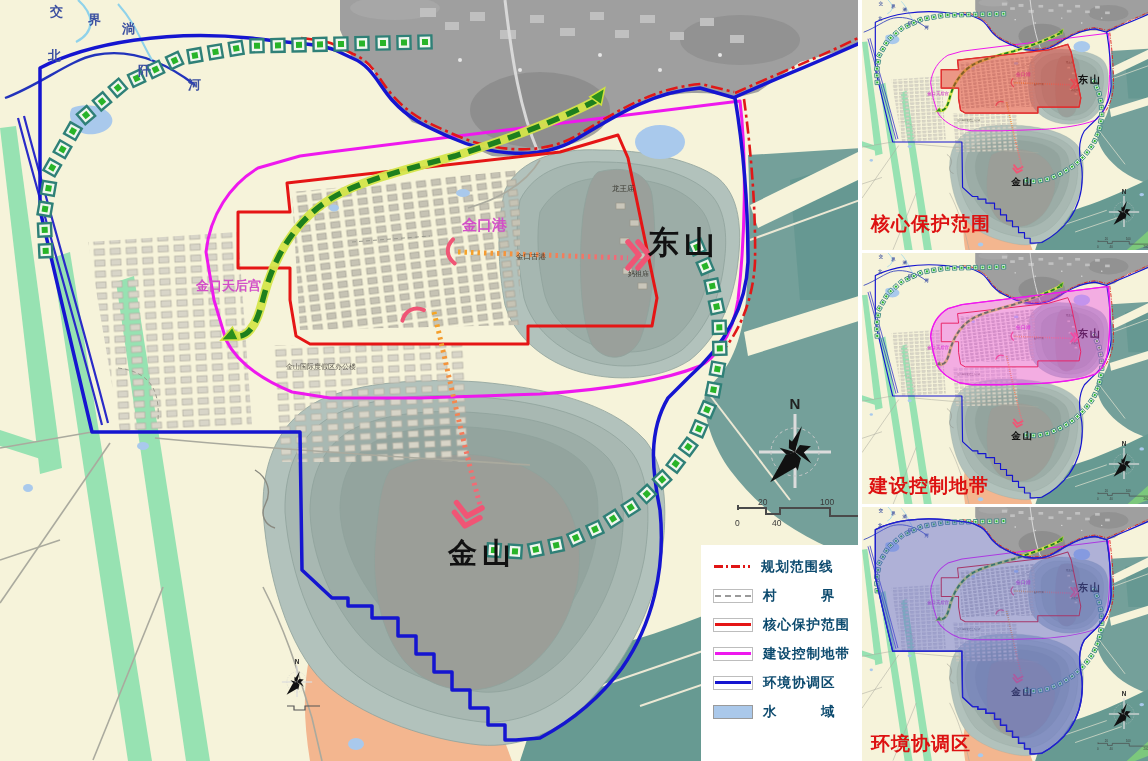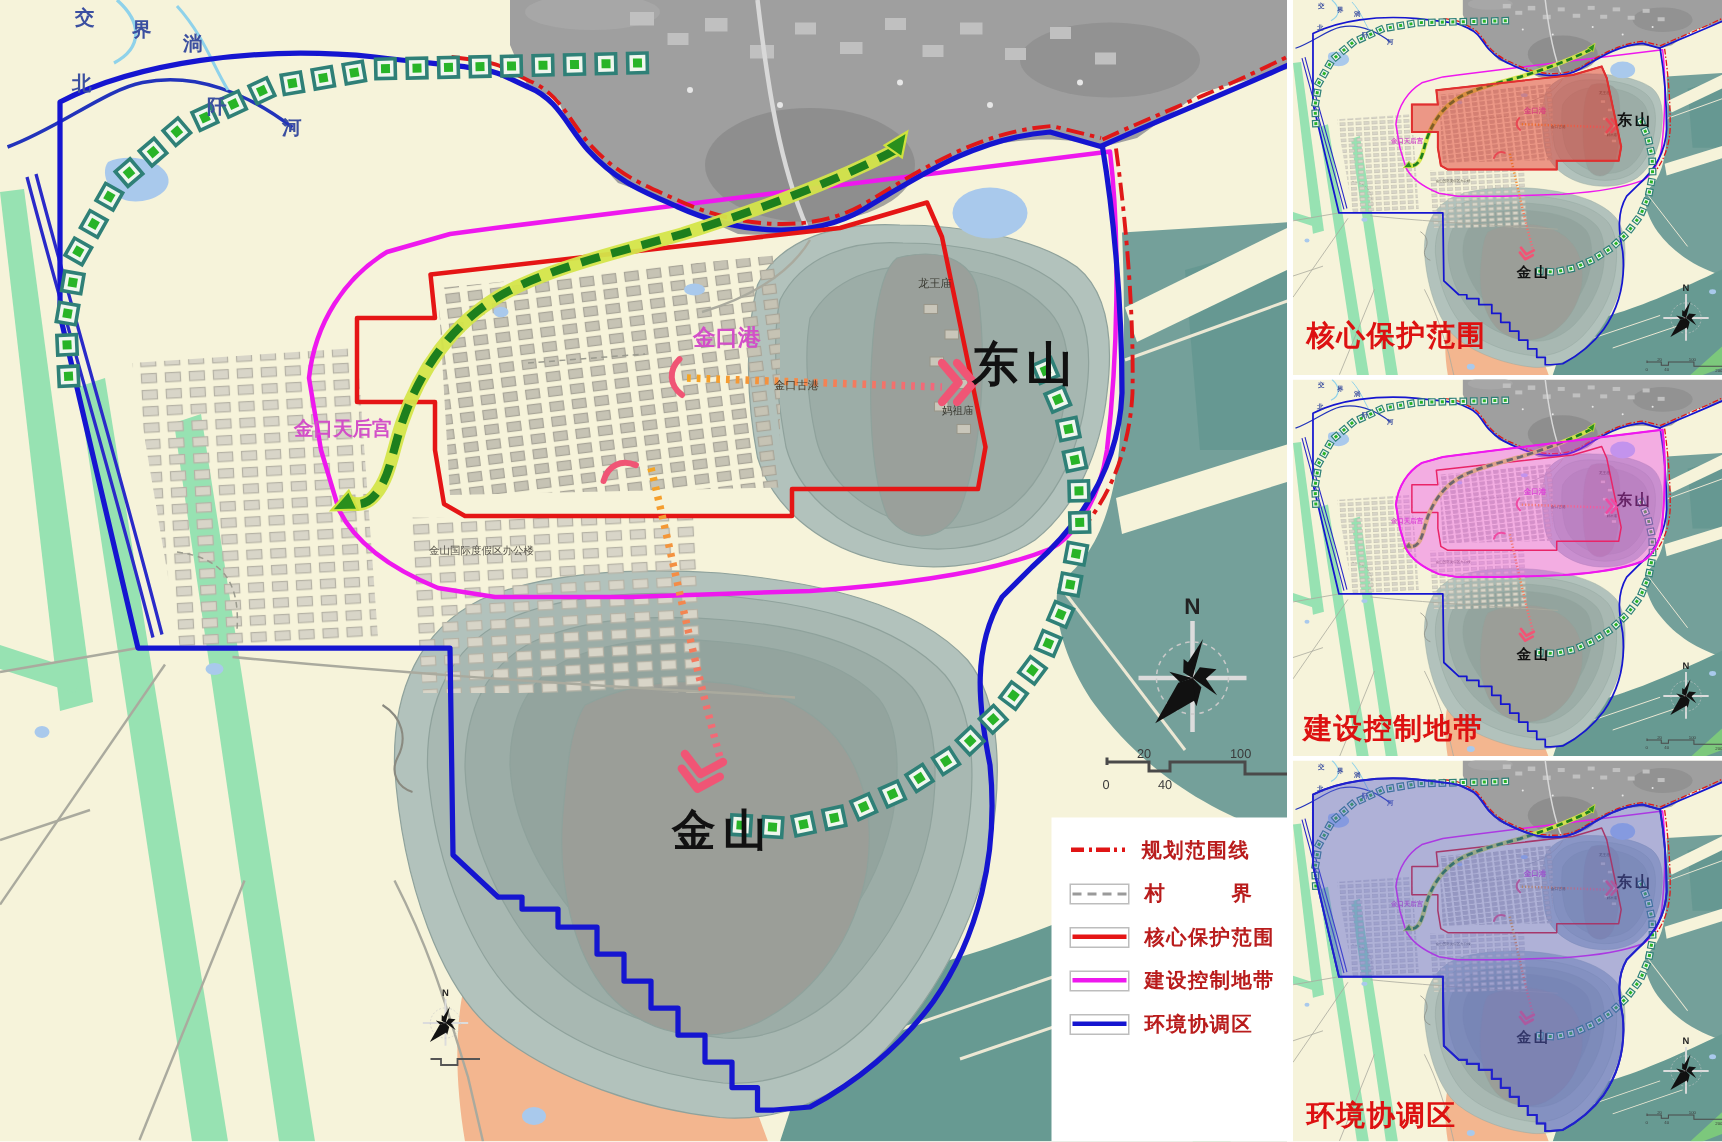--- a/index.html
+++ b/index.html
@@ -22,21 +22,21 @@
   .sym{width:38px;height:12px;display:inline-block;position:relative;background:#fff;flex:none;}
   .sym.box{border:1px solid #bdbdbd;}
   .sym i{position:absolute;left:1px;right:1px;top:50%;margin-top:-1.5px;height:3px;display:block;}
   .s1 i{background:repeating-linear-gradient(90deg,#e01515 0 9px,#fff 9px 12px,#e01515 12px 14px,#fff 14px 17px);}
   .s2 i{height:0;border-top:2px dashed #9a9a9a;margin-top:-1px;}
   .s3 i{background:#e51515;}
   .s4 i{background:#ee18ee;}
   .s5 i{background:#1515d0;}
   .s6{background:#aac8ea;border:1px solid #9a9a9a;}
   .s7{background:#9fb2ac;border:1px solid #9a9a9a;}
-  .lab{font-size:13.5px;font-weight:bold;color:#b91c1c;margin-left:10px;white-space:pre;letter-spacing:1px;}
+  .lab{font-size:13.5px;font-weight:bold;color:#0c4a6e;margin-left:10px;white-space:pre;letter-spacing:1px;}
   
   .cap{position:absolute;color:#dd1111;font-weight:bold;font-size:19px;letter-spacing:1px;}
 </style>
 </head>
 <body>
 
 <div id="page">
 <svg width="1148" height="761" viewBox="0 0 1148 761">
 <defs>
   <clipPath id="clipMain">
@@ -553,19 +553,23 @@
           <i></i>
         </span>
     <span class="lab">建设控制地带</span>
   </div>
   <div class="lrow">
     <span class="sym box s5">
           <i></i>
         </span>
     <span class="lab">环境协调区</span>
   </div>
+  <div class="lrow">
+    <span class="sym s6"></span>
+    <span class="lab">水　　　域</span>
+  </div>
 </div>
 
 
 <div class="cap" style="left:871px;top:211px;">核心保护范围</div>
 <div class="cap" style="left:869px;top:473px;">建设控制地带</div>
 <div class="cap" style="left:871px;top:731px;">环境协调区</div>
 </div>
 
 </body></html>

